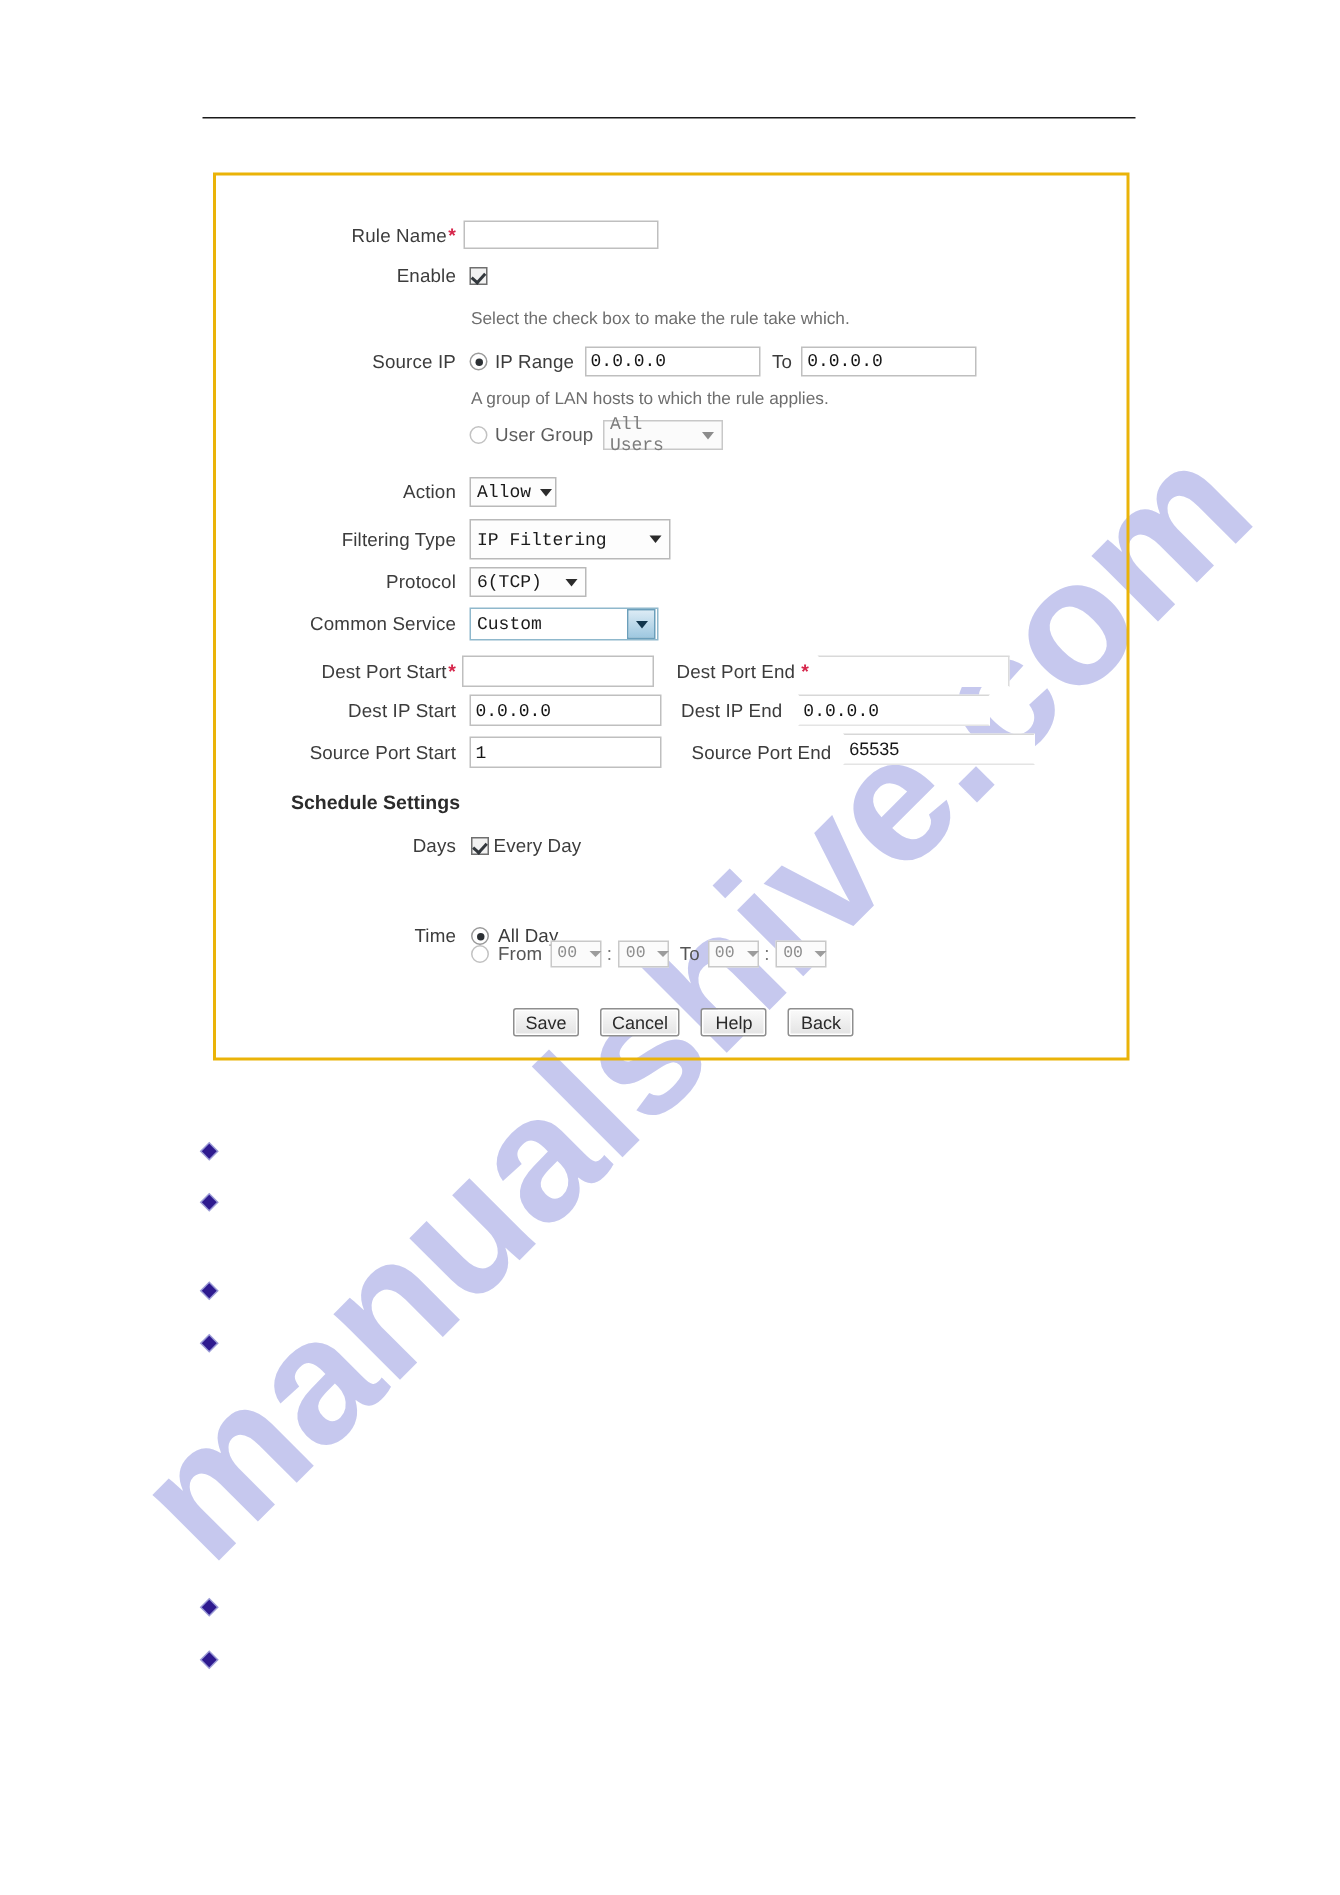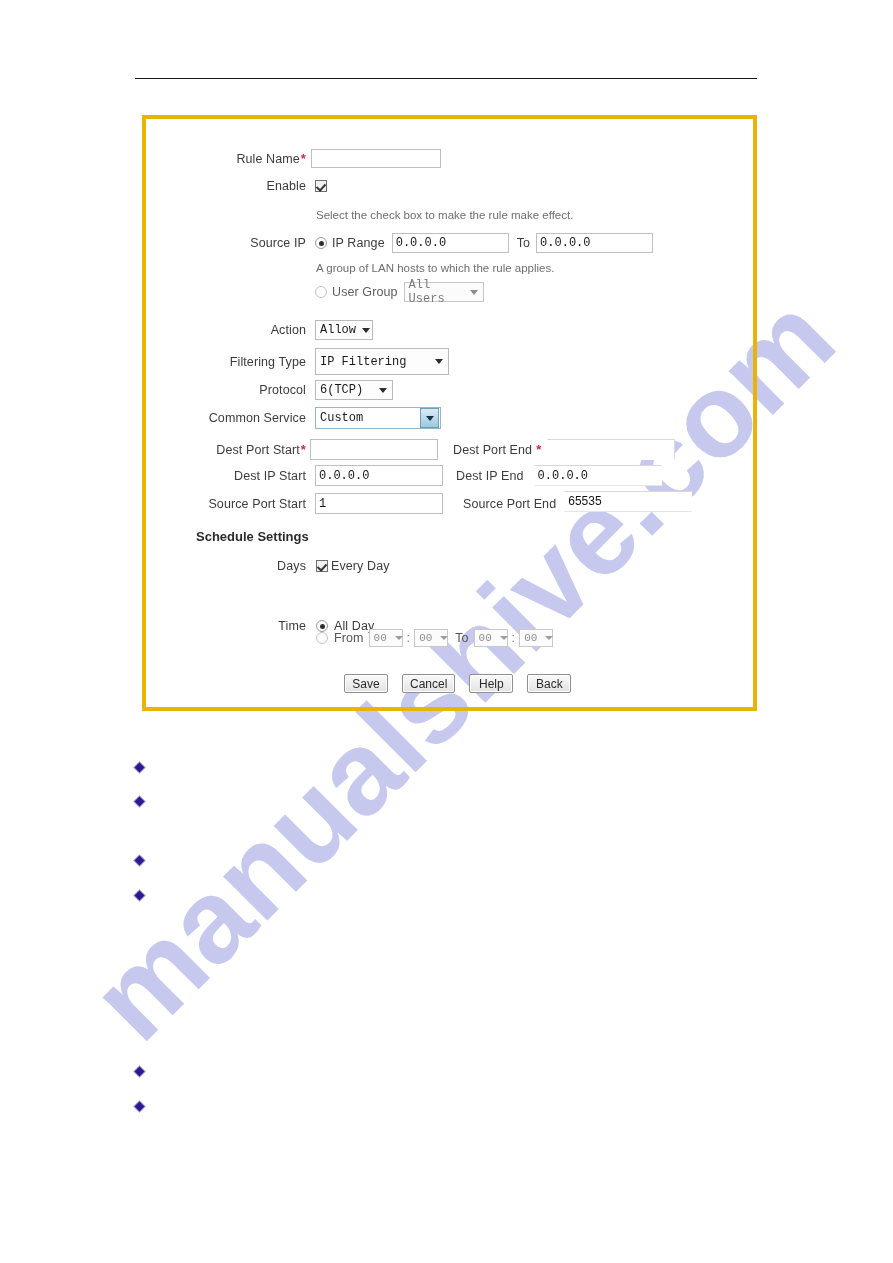--- a/index.html
+++ b/index.html
@@ -46,21 +46,21 @@
     width: 622px; height: 0;
     border-top: 1.6px solid #1a1a1a;
     z-index: 2;
   }
 
   
   #form-panel {
     position: absolute;
     left: 142px; top: 115px;
     width: 607px; height: 588px;
-    border: 4px solid #eab308;
+    border: 2px solid #eab308;
     background: transparent;
     z-index: 10;
   }
 
   .row {
     position: absolute;
     display: flex;
     align-items: center;
   }
 
@@ -296,21 +296,21 @@
   <div class="row" style="left:0px; top:30px; width:360px;">
     <div class="lbl right" style="width:160px;"><span>Rule Name</span><span class="req">*</span></div>
     <input class="tb sans" style="width: 130px; margin-left: 5px;" value="">
   </div>
 
   <div class="row" style="left:0px; top:60px;">
     <div class="lbl right" style="width:160px;">Enable</div>
     <span class="cb checked" style="margin-left:9px;"></span>
   </div>
 
-  <div class="hint" style="position:absolute; left:170px; top:90px;">Select the check box to make the rule make effect.</div>
+  <div class="hint" style="position:absolute; left:170px; top:90px;">Select the check box to make the rule take which.</div>
 
   <div class="row" style="left:0px; top:114px;">
     <div class="lbl right" style="width:160px;">Source IP</div>
     <span class="rb on" style="margin-left:9px;"></span>
     <span class="lbl" style="margin-left:5px;">IP Range</span>
     <input class="tb" style="width: 117px; height: 20px; margin-left: 7px;" value="0.0.0.0">
     <span class="lbl" style="margin-left:8px;">To</span>
     <input class="tb" style="width: 117px; height: 20px; margin-left: 6px;" value="0.0.0.0">
   </div>
 

